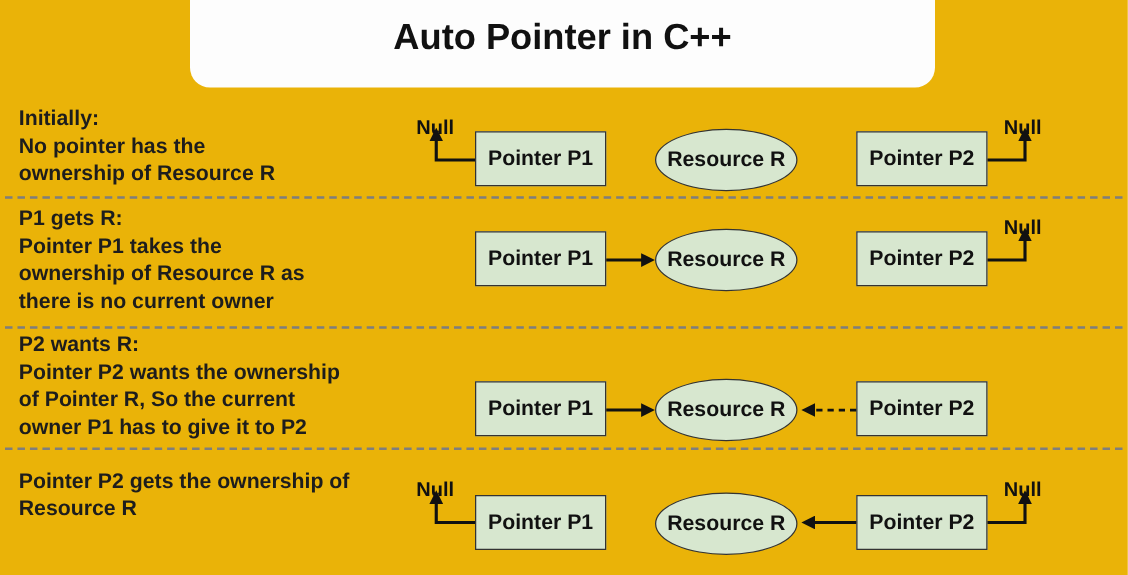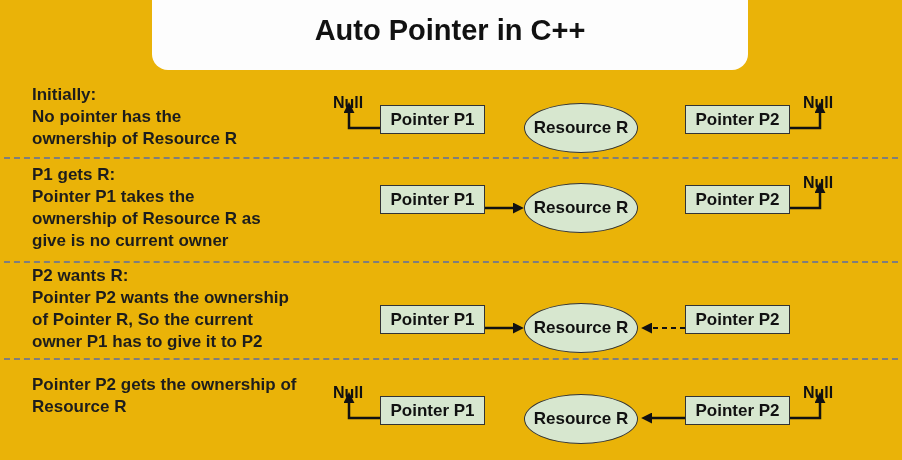--- a/index.html
+++ b/index.html
@@ -15,32 +15,32 @@
   .title-panel{
     position:absolute;left:152px;top:-16px;width:596px;height:86px;
     background:#fdfdfd;border-radius:16px;
   }
   .title-text{
     position:absolute;left:152px;top:14px;width:596px;
     text-align:center;font-size:29px;font-weight:700;color:#111;
   }
   
   .caption{
-    position:absolute;left:32px;
+    position:absolute;left:15px;
     font-size:17px;font-weight:700;line-height:22px;color:#1d1d1d;
   }
   
   .node{
     position:absolute;
     background:#d7e7cf;border:1.6px solid #333;
     display:flex;align-items:center;justify-content:center;
     font-size:17px;font-weight:700;color:#111;
     box-sizing:border-box;
   }
-  .rect{width:105px;height:29px;}
+  .rect{width:105px;height:44px;}
   .ellipse{width:114px;height:50px;border-radius:50%;}
   
   .null-label{
     position:absolute;font-size:16px;font-weight:700;color:#111;margin-top:12px;
   }
   
   .separator{
     position:absolute;left:4px;right:4px;height:0;
     border-top:2px dashed #7e7e7e;
   }
@@ -58,21 +58,21 @@
   <div class="caption" style="top:84px">
     <div>Initially:</div>
     <div>No pointer has the</div>
     <div>ownership of Resource R</div>
   </div>
 
   <div class="caption" style="top:164px">
     <div>P1 gets R:</div>
     <div>Pointer P1 takes the</div>
     <div>ownership of Resource R as</div>
-    <div>give is no current owner</div>
+    <div>there is no current owner</div>
   </div>
 
   <div class="caption" style="top:265px">
     <div>P2 wants R:</div>
     <div>Pointer P2 wants the ownership</div>
     <div>of Pointer R, So the current</div>
     <div>owner P1 has to give it to P2</div>
   </div>
 
   <div class="caption" style="top:374px">

